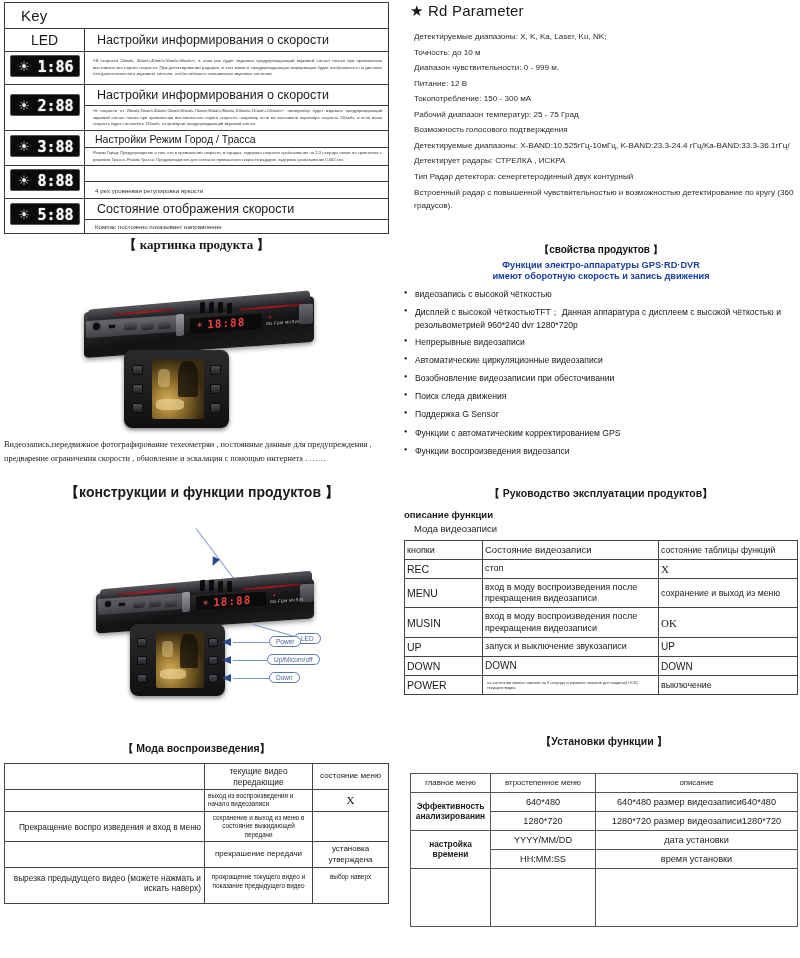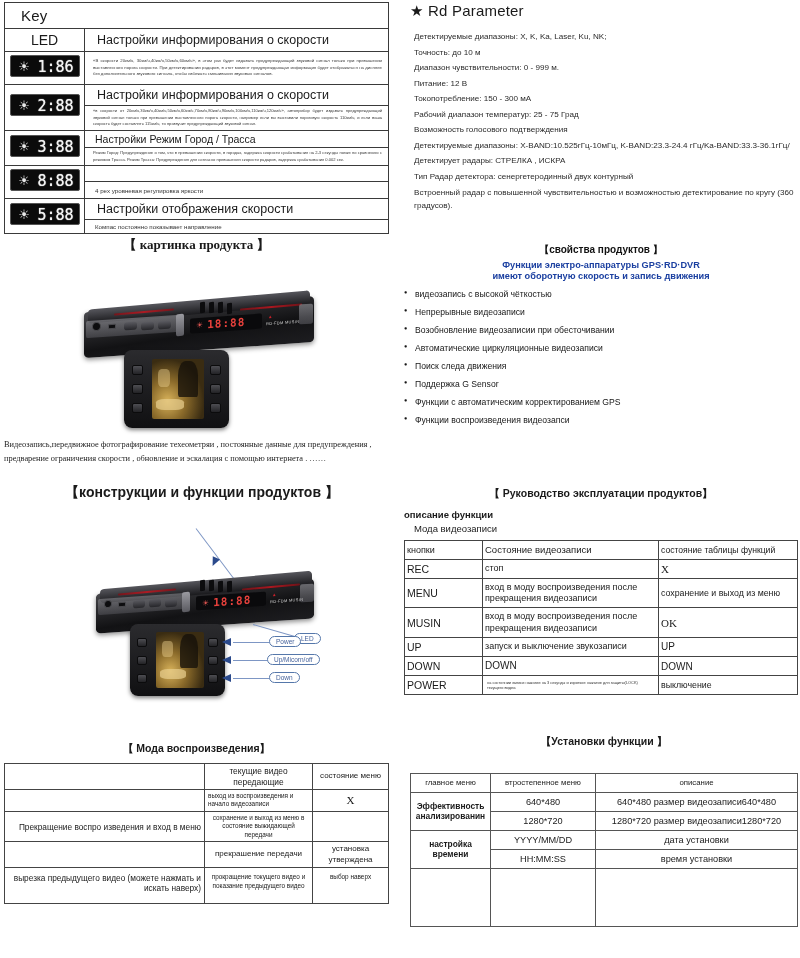--- a/index.html
+++ b/index.html
@@ -47,21 +47,21 @@
   }
   .led .sun {
     position: absolute; left: 6px; top: 3px; width: 15px; height: 15px;
     color: #e9e9e9; font-size: 13px; line-height: 15px; text-align: center;
     font-family: "DejaVu Sans", sans-serif;
   }
   .led .digits {
     position: absolute; right: 5px; top: 2px;
     font-family: "DejaVu Sans Mono", monospace;
     font-size: 15px; line-height: 18px; letter-spacing: 0px;
-    color: #f2f2f2; font-weight: normal;
+    color: #f2f2f2; font-weight: bold;
     text-shadow: 0 0 1px #fff;
   }
 
   
   #rd-param { position: absolute; left: 410px; top: 2px; width: 388px; }
   #rd-param .rd-title { font-size: 15px; letter-spacing:.2px; margin: 0 0 9px 0; }
   #rd-param .star { font-family: "DejaVu Sans", sans-serif; }
   #rd-param ul { list-style: none; margin:0; padding:0; }
   #rd-param li { font-size: 8.1px; line-height: 1.92; color: #2a2a2a; padding-left: 4px; }
   #rd-param li.wide { line-height: 1.55; padding-top:3px; }
@@ -229,21 +229,21 @@
       <td class="note sub-line">4  рех уровневая регулировка яркости</td>
     </tr>
 
     <tr>
       <td class="cell-led" rowspan="2">
         <span class="led">
           <span class="sun">☀</span>
           <span class="digits">5:88</span>
         </span>
       </td>
-      <td class="hdr-ru" style="border-bottom:none">Настройки отображения скорости</td>
+      <td class="hdr-ru" style="border-bottom:none">Состояние отображения скорости</td>
     </tr>
     <tr>
       <td class="note sub-line">Компас постоянно показывает направление</td>
     </tr>
   </tbody>
     </table>
 
   <div id="rd-param">
     <div class="rd-title">
       <span class="star">★</span>
@@ -309,23 +309,24 @@
 
     <div class="caption" style="margin-top:6px; width:375px;">Видеозапись,передвижное фотографирование техеометряи , постоянные данные для предупреждения , предварение ограничения скорости , обновление и эскалация с помощью интернета . ……</div>
   </div>
 
   <div id="features">
     <div class="f-title">【свойства продуктов  】</div>
     <div class="f-sub1">Функции  электро-аппаратуры  GPS·RD·DVR</div>
     <div class="f-sub2">имеют оборотную скорость и запись движения</div>
     <ul>
       <li>видеозапись с высокой чёткостью</li>
+      <li class="two">Дисплей с высокой чёткостьюTFT；  Данная аппаратура с дисплеем с высокой чёткостью и резольвометрией 960*240  dvr  1280*720p</li>
       <li>Непрерывные видеозаписи</li>
+      <li>Автоматические циркуляционные видеозаписи</li>
       <li>Возобновление видеозаписии при обесточивании</li>
-      <li>Автоматические циркуляционные видеозаписи</li>
       <li>Поиск следа движения</li>
       <li>Поддержка G Sensor</li>
       <li>Функции с автоматическим корректированием  GPS</li>
       <li>Функции воспроизведения видеозапси</li>
     </ul>
   </div>
 
   <div class="abs" style="left:4px; top:484px; width:396px;">
     <div class="blk-title">【конструкции и функции продуктов 】</div>
 

